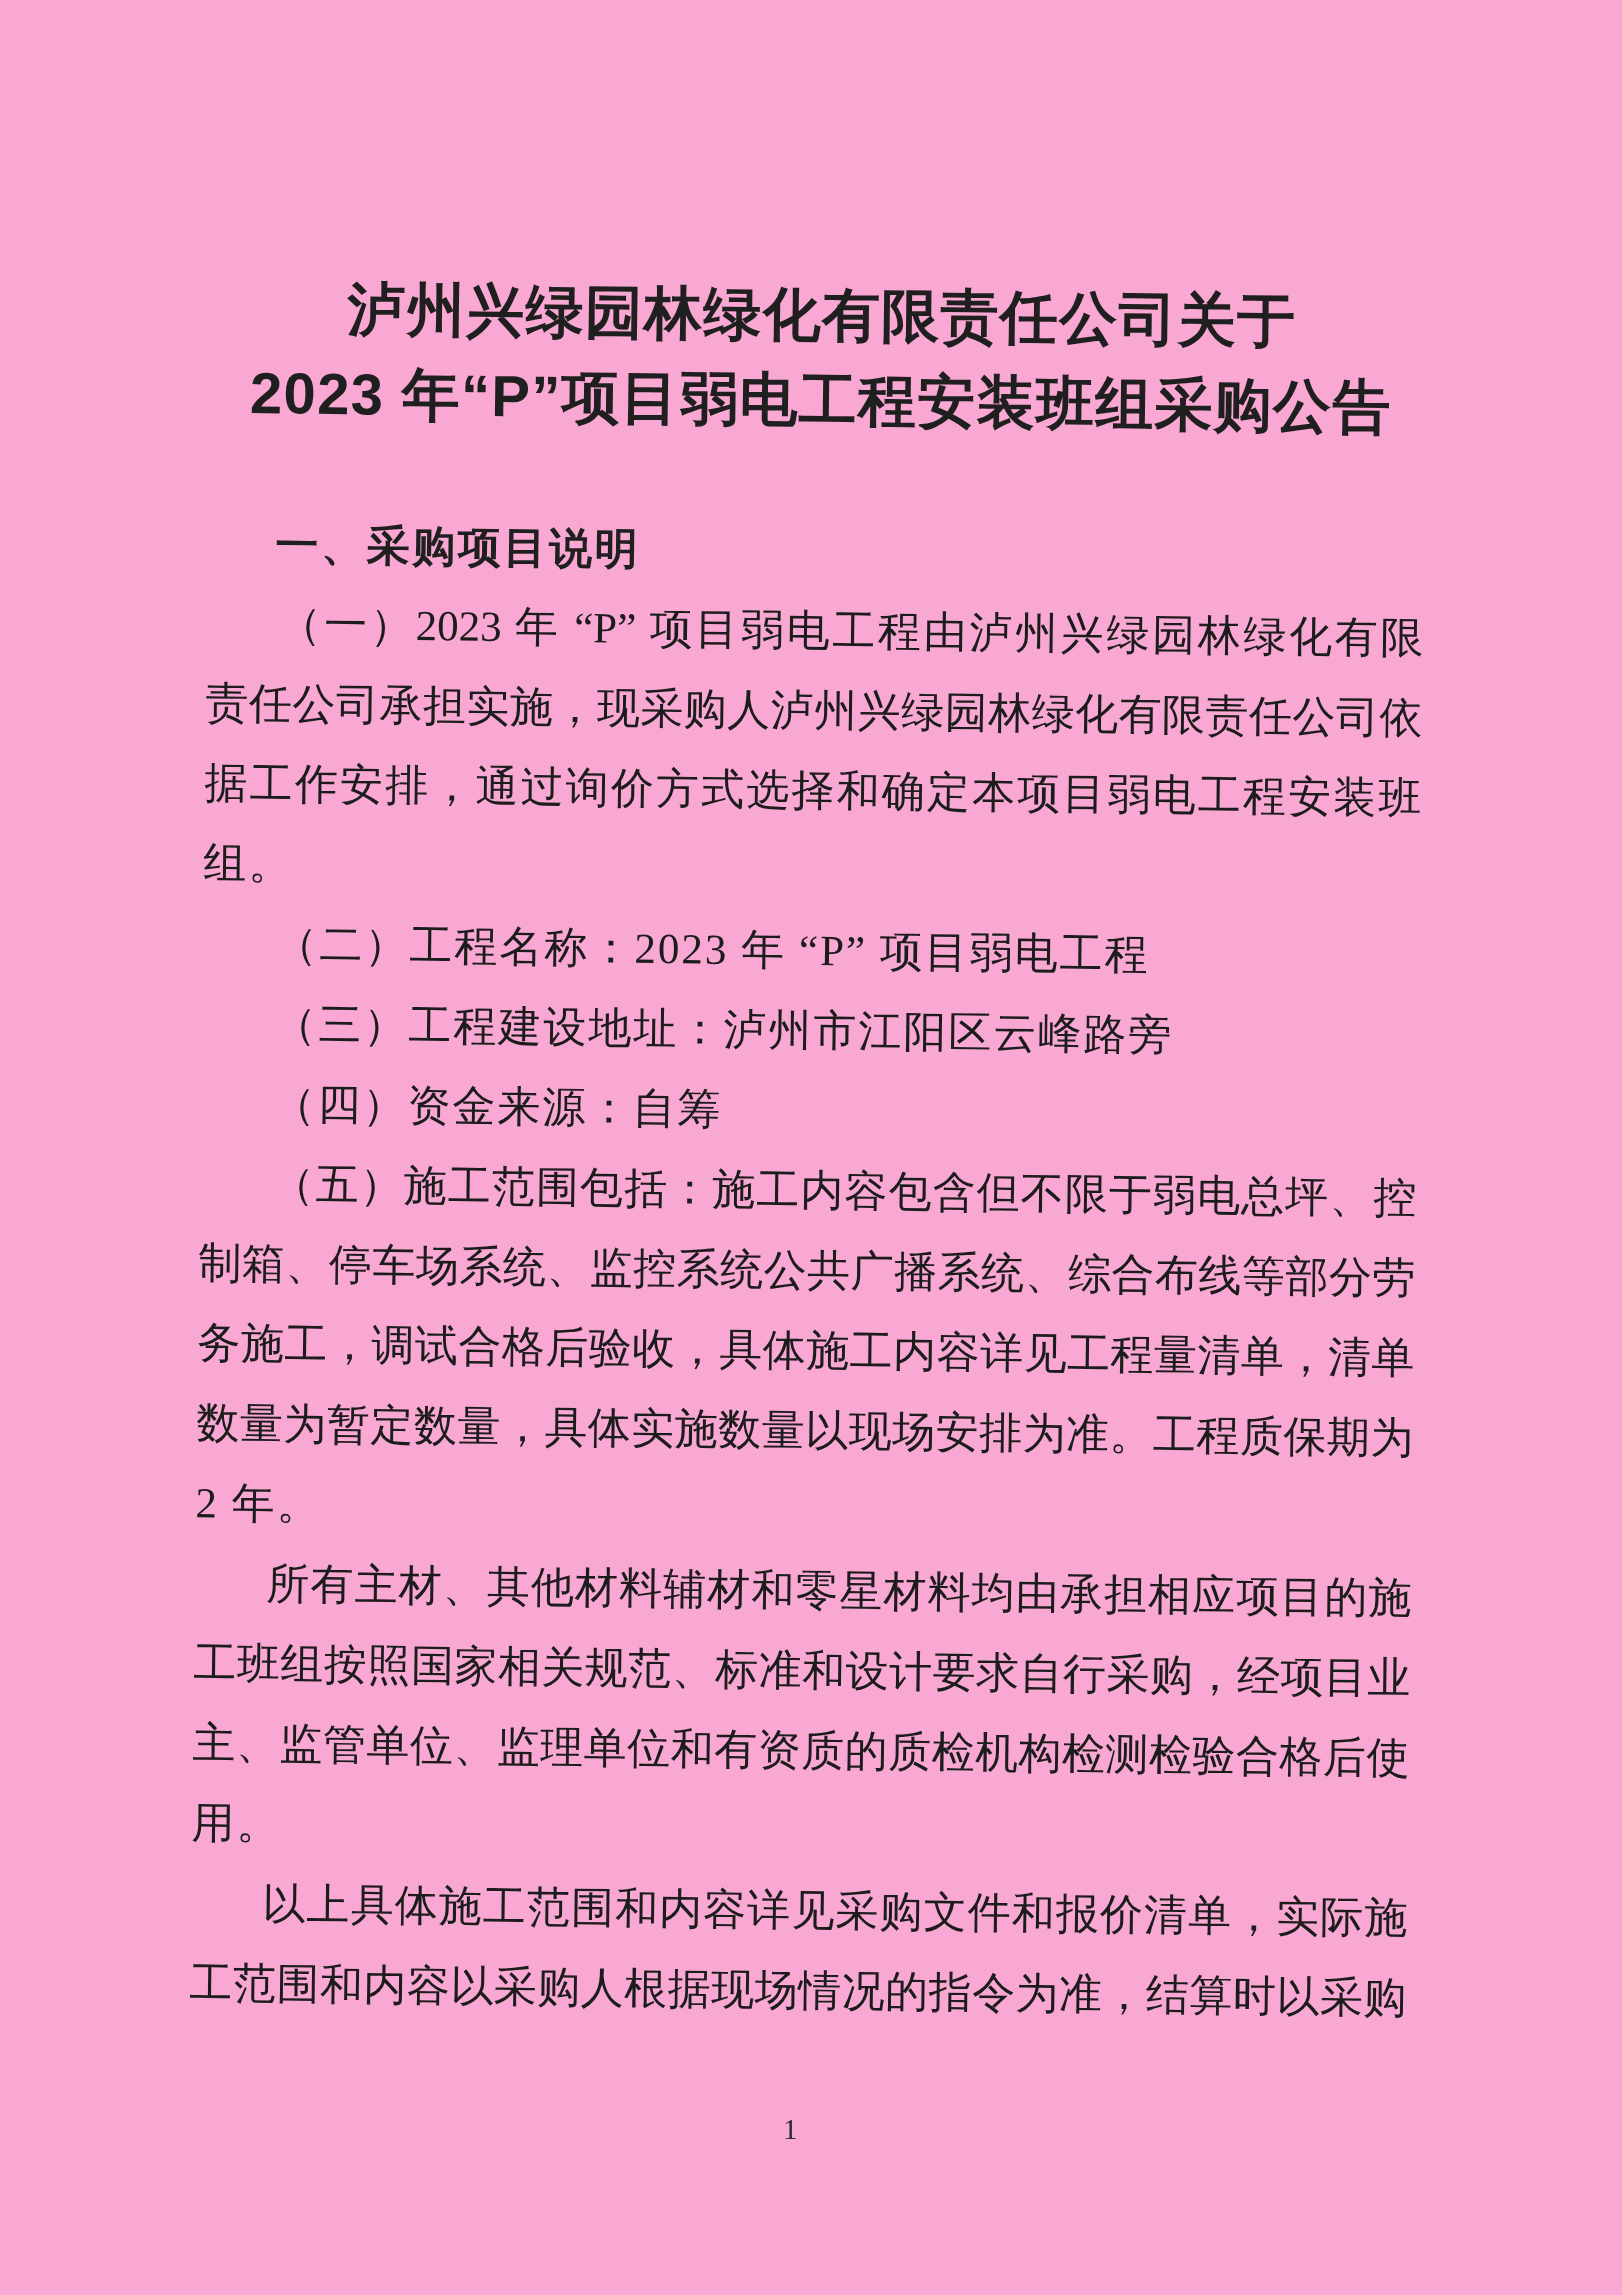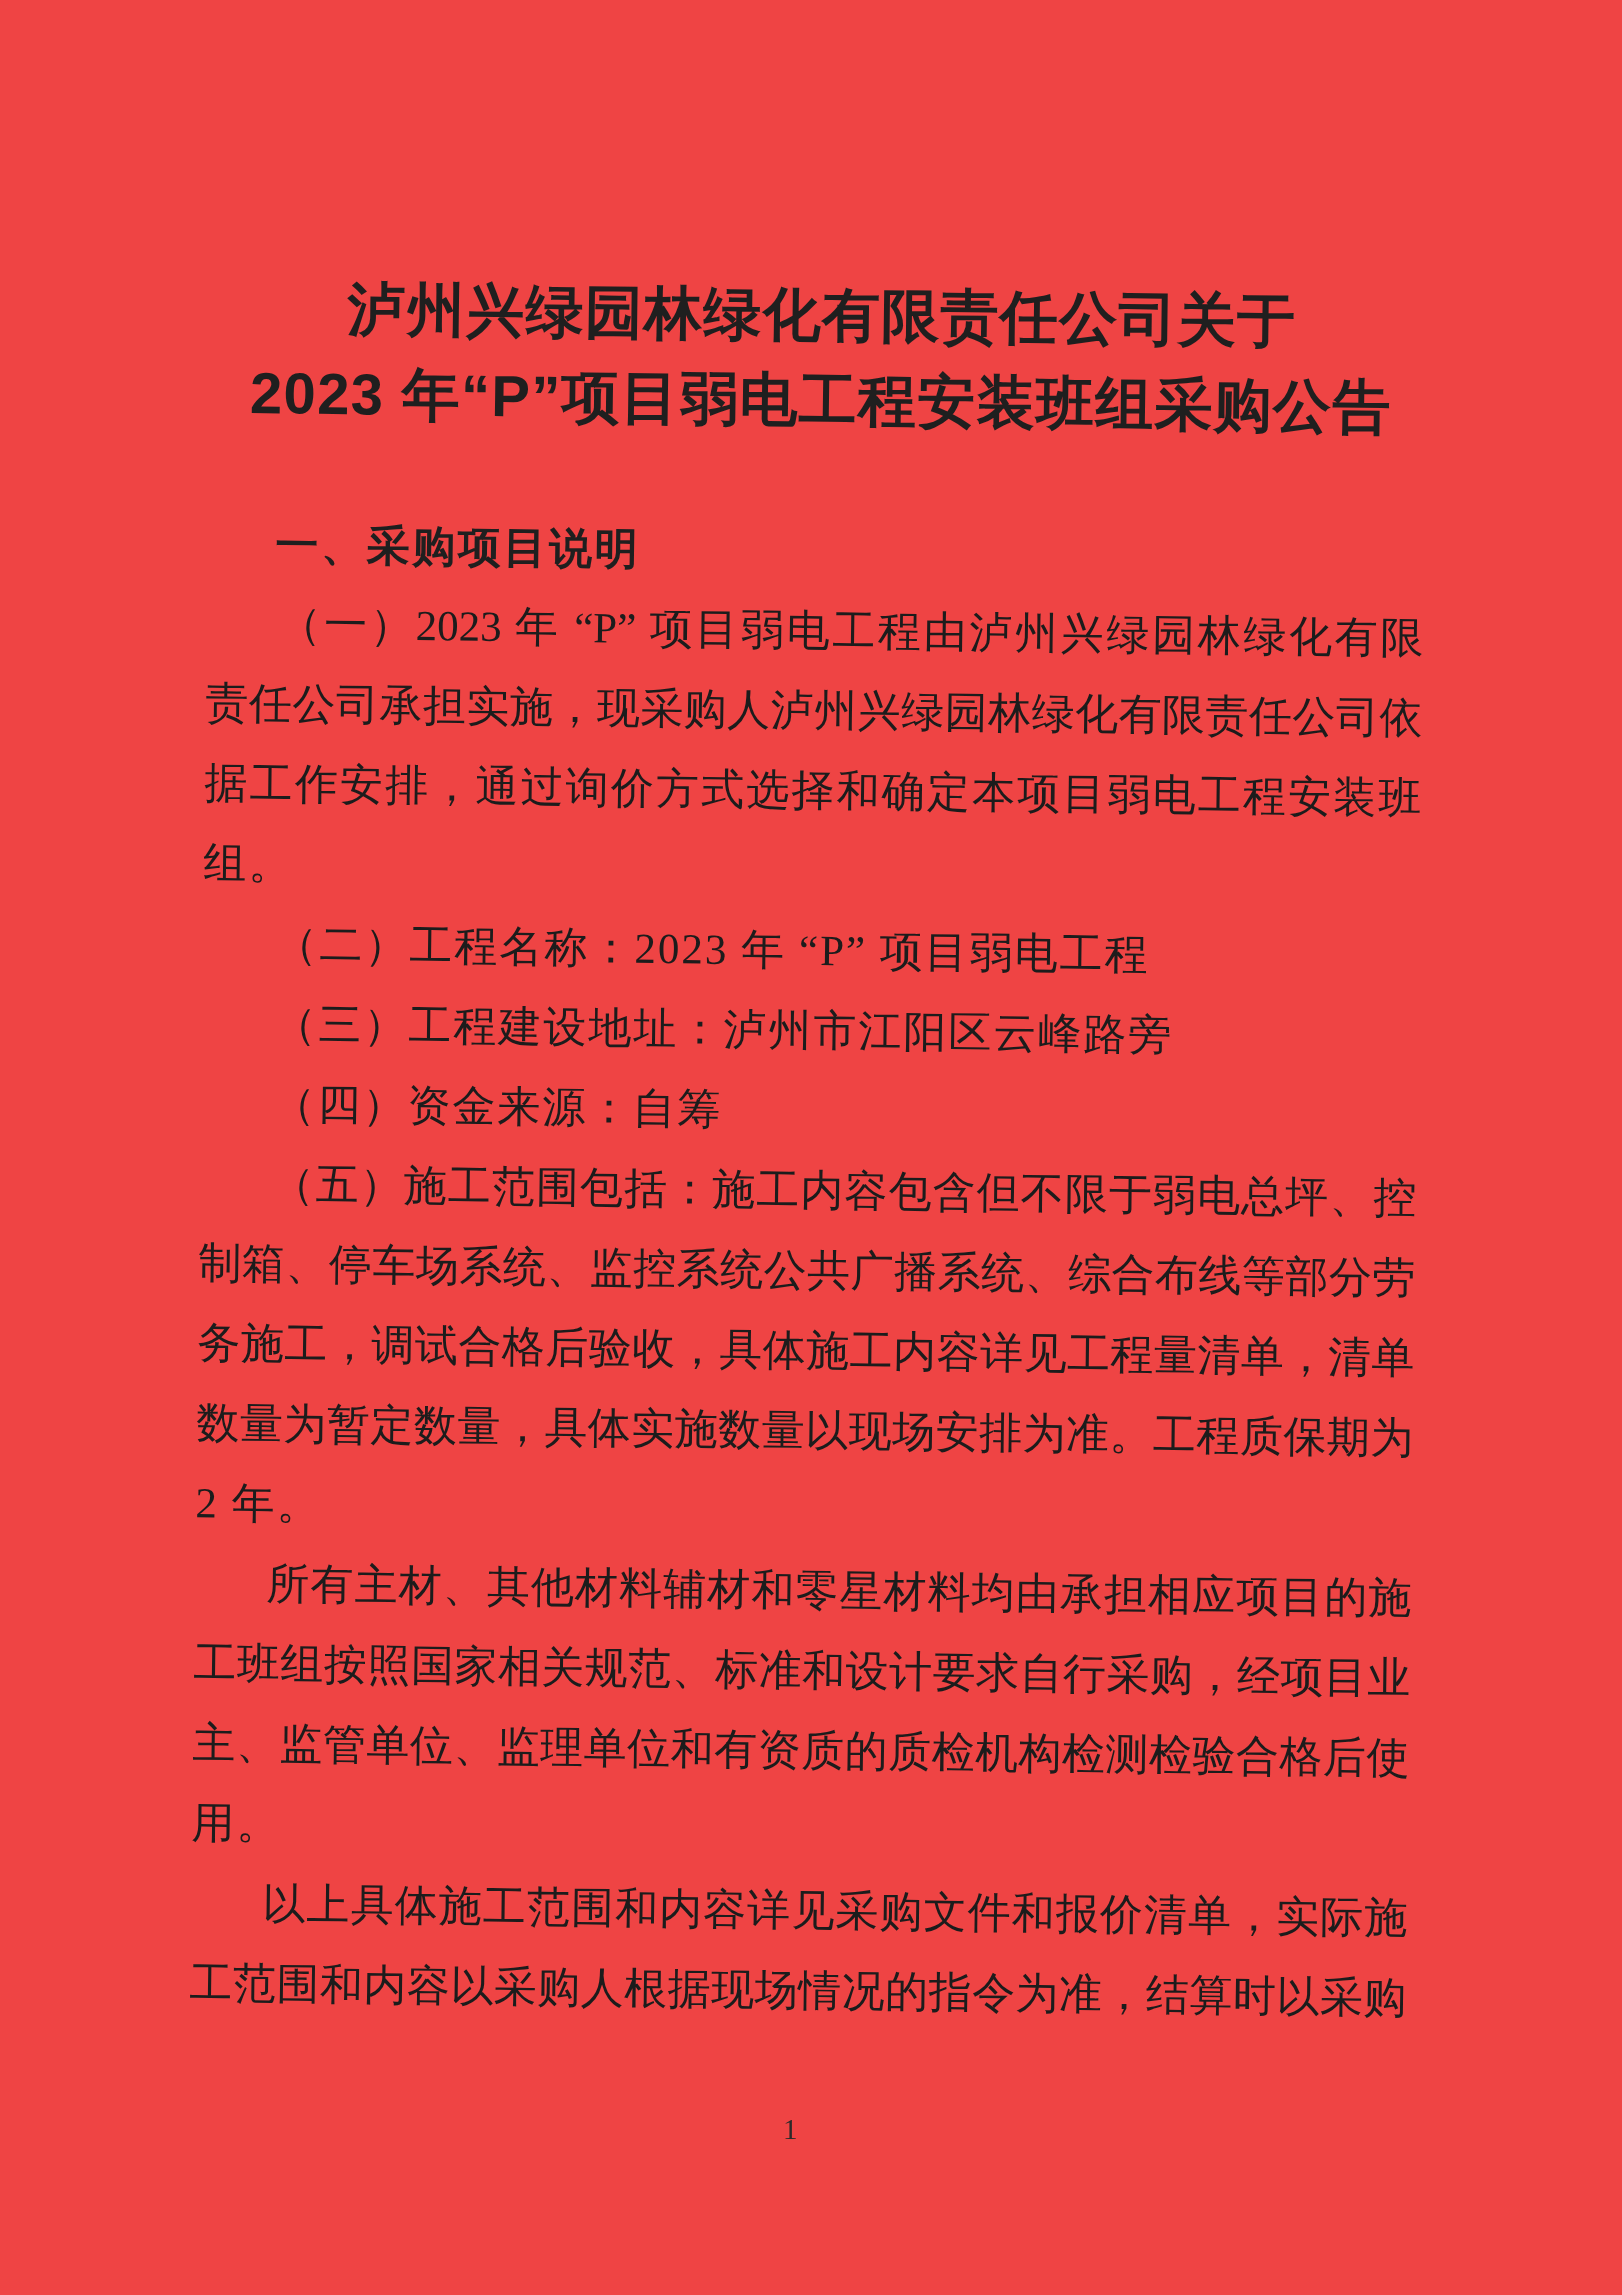--- a/index.html
+++ b/index.html
@@ -4,21 +4,21 @@
 <style>
   html, body {
     margin: 0;
     padding: 0;
     background: #ffffff;
   }
   .page {
     position: relative;
     width: 1623px;
     height: 2295px;
-    background: #ef4444;
+    background: #f9a8d4;
     overflow: hidden;
     color: #1c1c1c;
     font-family: "Liberation Serif", serif;
   }
   
   .rotated {
     position: absolute;
     left: 0;
     top: 0;
     width: 1623px;

